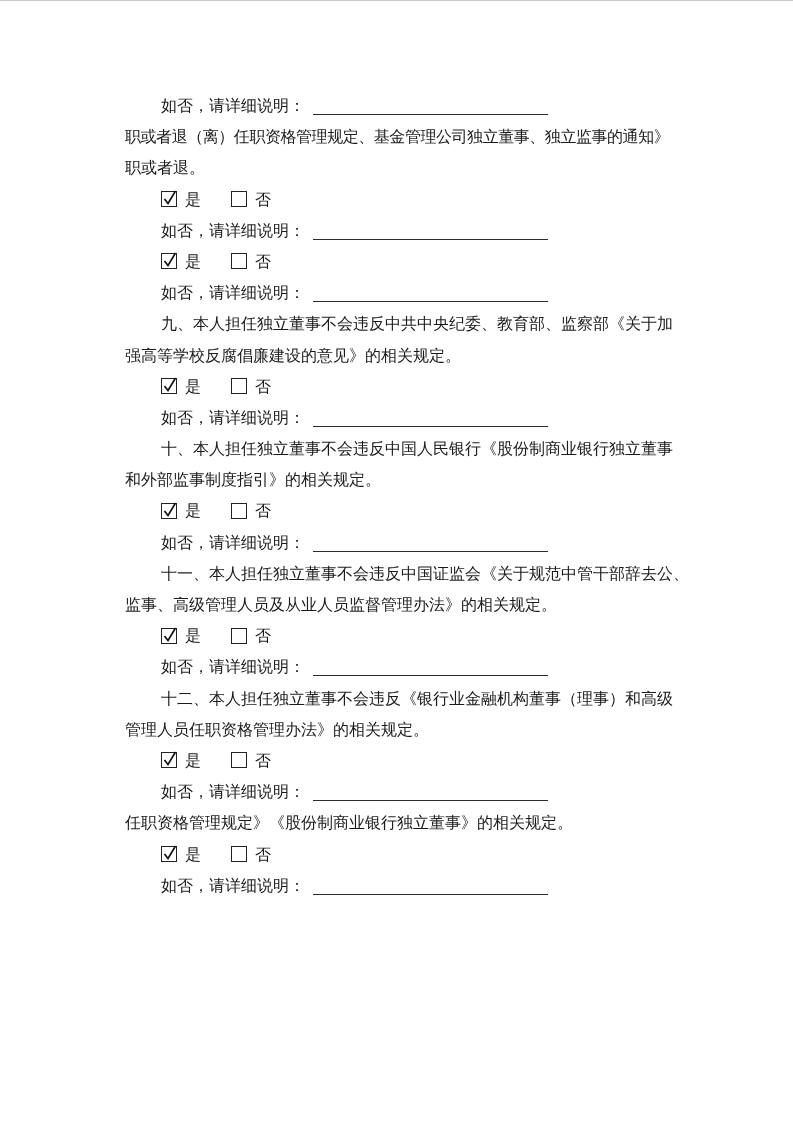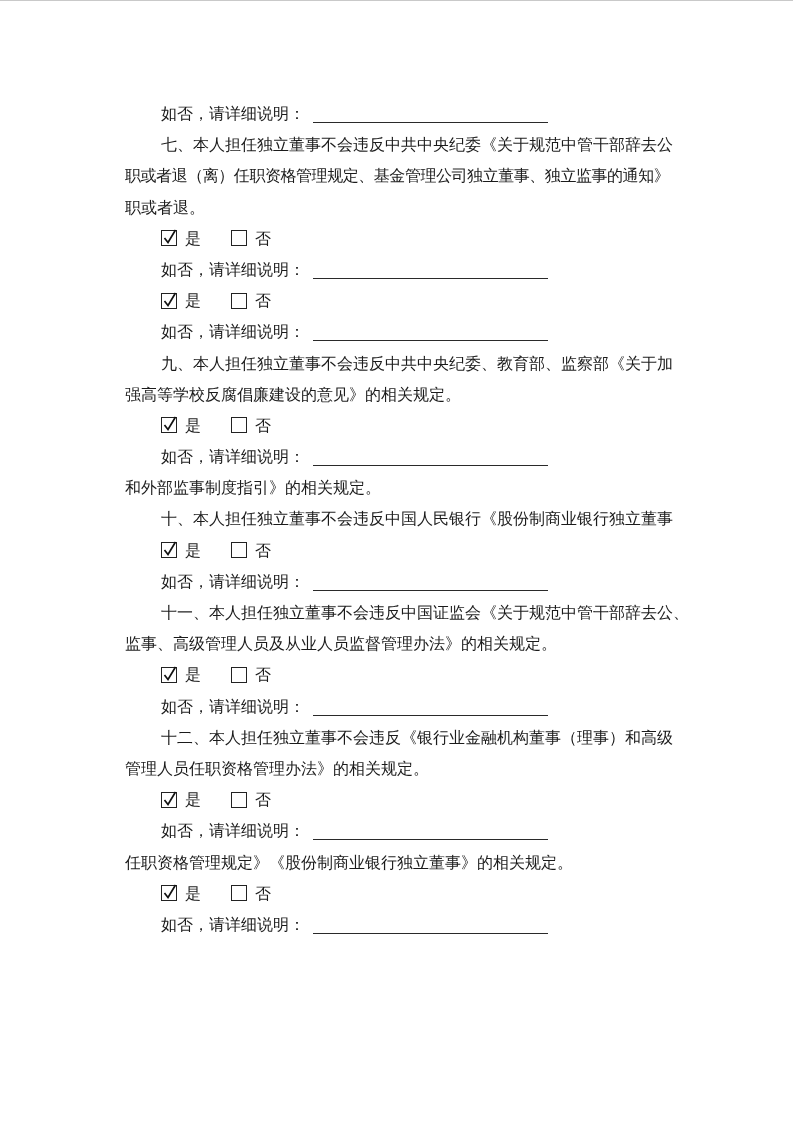--- a/index.html
+++ b/index.html
@@ -26,21 +26,20 @@
     height: 1px;
     background: #c9c9c9;
   }
   .content {
     position: absolute;
     left: 125px;
     top: 90px;
     width: 548px;
     font-size: 16px;
     line-height: 31.2px;
-    margin-top: 8px;
   }
   .ln {
     height: 31.2px;
     white-space: nowrap;
   }
   .indent { padding-left: 36px; }
   .tight  { letter-spacing: -0.45px; }
 
   
   .blank {
@@ -81,21 +80,20 @@
 
 <div class="page">
   <div class="top-edge"></div>
   <div class="content">
 
     <div class="ln indent">
       <span>如否，请详细说明：</span><span class="blank"></span>
     </div>
 
     <div>
-      <div class="ln indent">七、本人担任独立董事不会违反中共中央纪委《关于规范中管干部辞去公</div>
       <div class="ln tight">职或者退（离）任职资格管理规定、基金管理公司独立董事、独立监事的通知》</div>
       <div class="ln">职或者退。</div>
       <div class="ln indent cbrow">
         <span class="cb checked" role="checkbox" aria-checked="true"><svg viewBox="0 0 15 20">
               <polyline points="2.5,12 6,16.5 13.5,4" fill="none" stroke="#111111" stroke-width="1.7"></polyline>
             </svg></span><span class="cblabel">是</span><span class="cb empty" role="checkbox" aria-checked="false"></span><span class="cblabel">否</span>
       </div>
       <div class="ln indent">
         <span>如否，请详细说明：</span><span class="blank"></span>
       </div>
@@ -119,22 +117,22 @@
         <span class="cb checked" role="checkbox" aria-checked="true"><svg viewBox="0 0 15 20">
               <polyline points="2.5,12 6,16.5 13.5,4" fill="none" stroke="#111111" stroke-width="1.7"></polyline>
             </svg></span><span class="cblabel">是</span><span class="cb empty" role="checkbox" aria-checked="false"></span><span class="cblabel">否</span>
       </div>
       <div class="ln indent">
         <span>如否，请详细说明：</span><span class="blank"></span>
       </div>
     </div>
 
     <div>
+      <div class="ln indent">十、本人担任独立董事不会违反中国人民银行《股份制商业银行独立董事</div>
       <div class="ln">和外部监事制度指引》的相关规定。</div>
-      <div class="ln indent">十、本人担任独立董事不会违反中国人民银行《股份制商业银行独立董事</div>
       <div class="ln indent cbrow">
         <span class="cb checked" role="checkbox" aria-checked="true"><svg viewBox="0 0 15 20">
               <polyline points="2.5,12 6,16.5 13.5,4" fill="none" stroke="#111111" stroke-width="1.7"></polyline>
             </svg></span><span class="cblabel">是</span><span class="cb empty" role="checkbox" aria-checked="false"></span><span class="cblabel">否</span>
       </div>
       <div class="ln indent">
         <span>如否，请详细说明：</span><span class="blank"></span>
       </div>
     </div>
 

